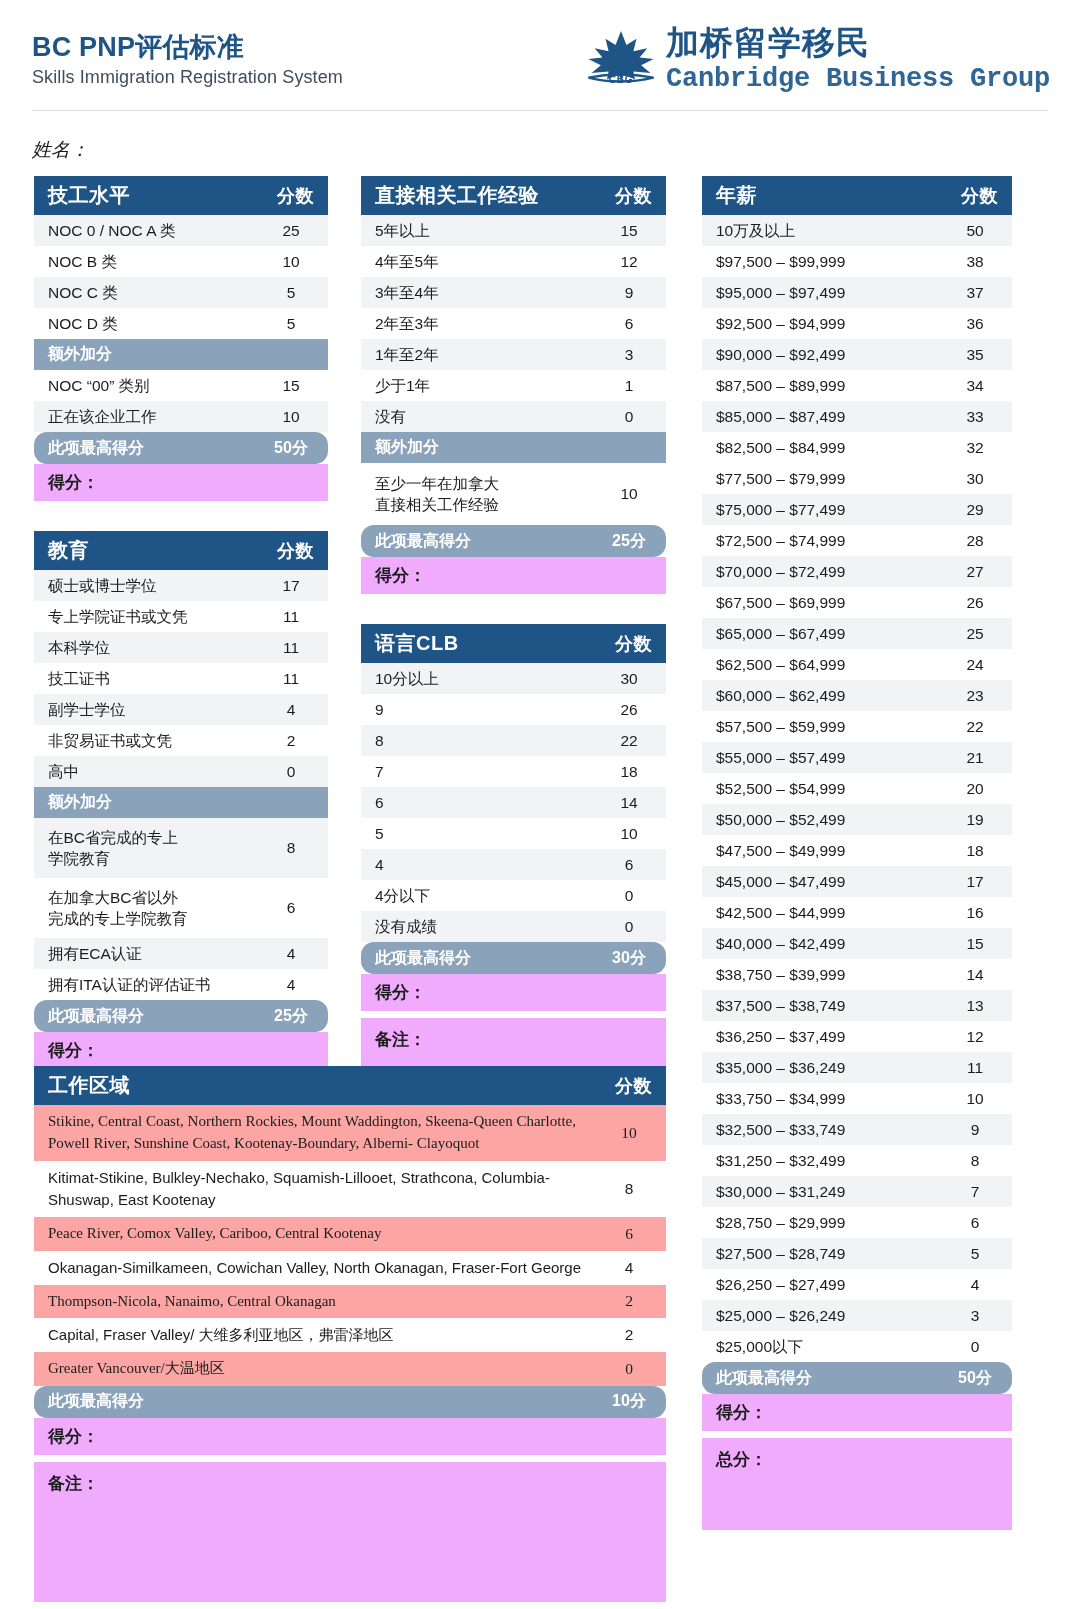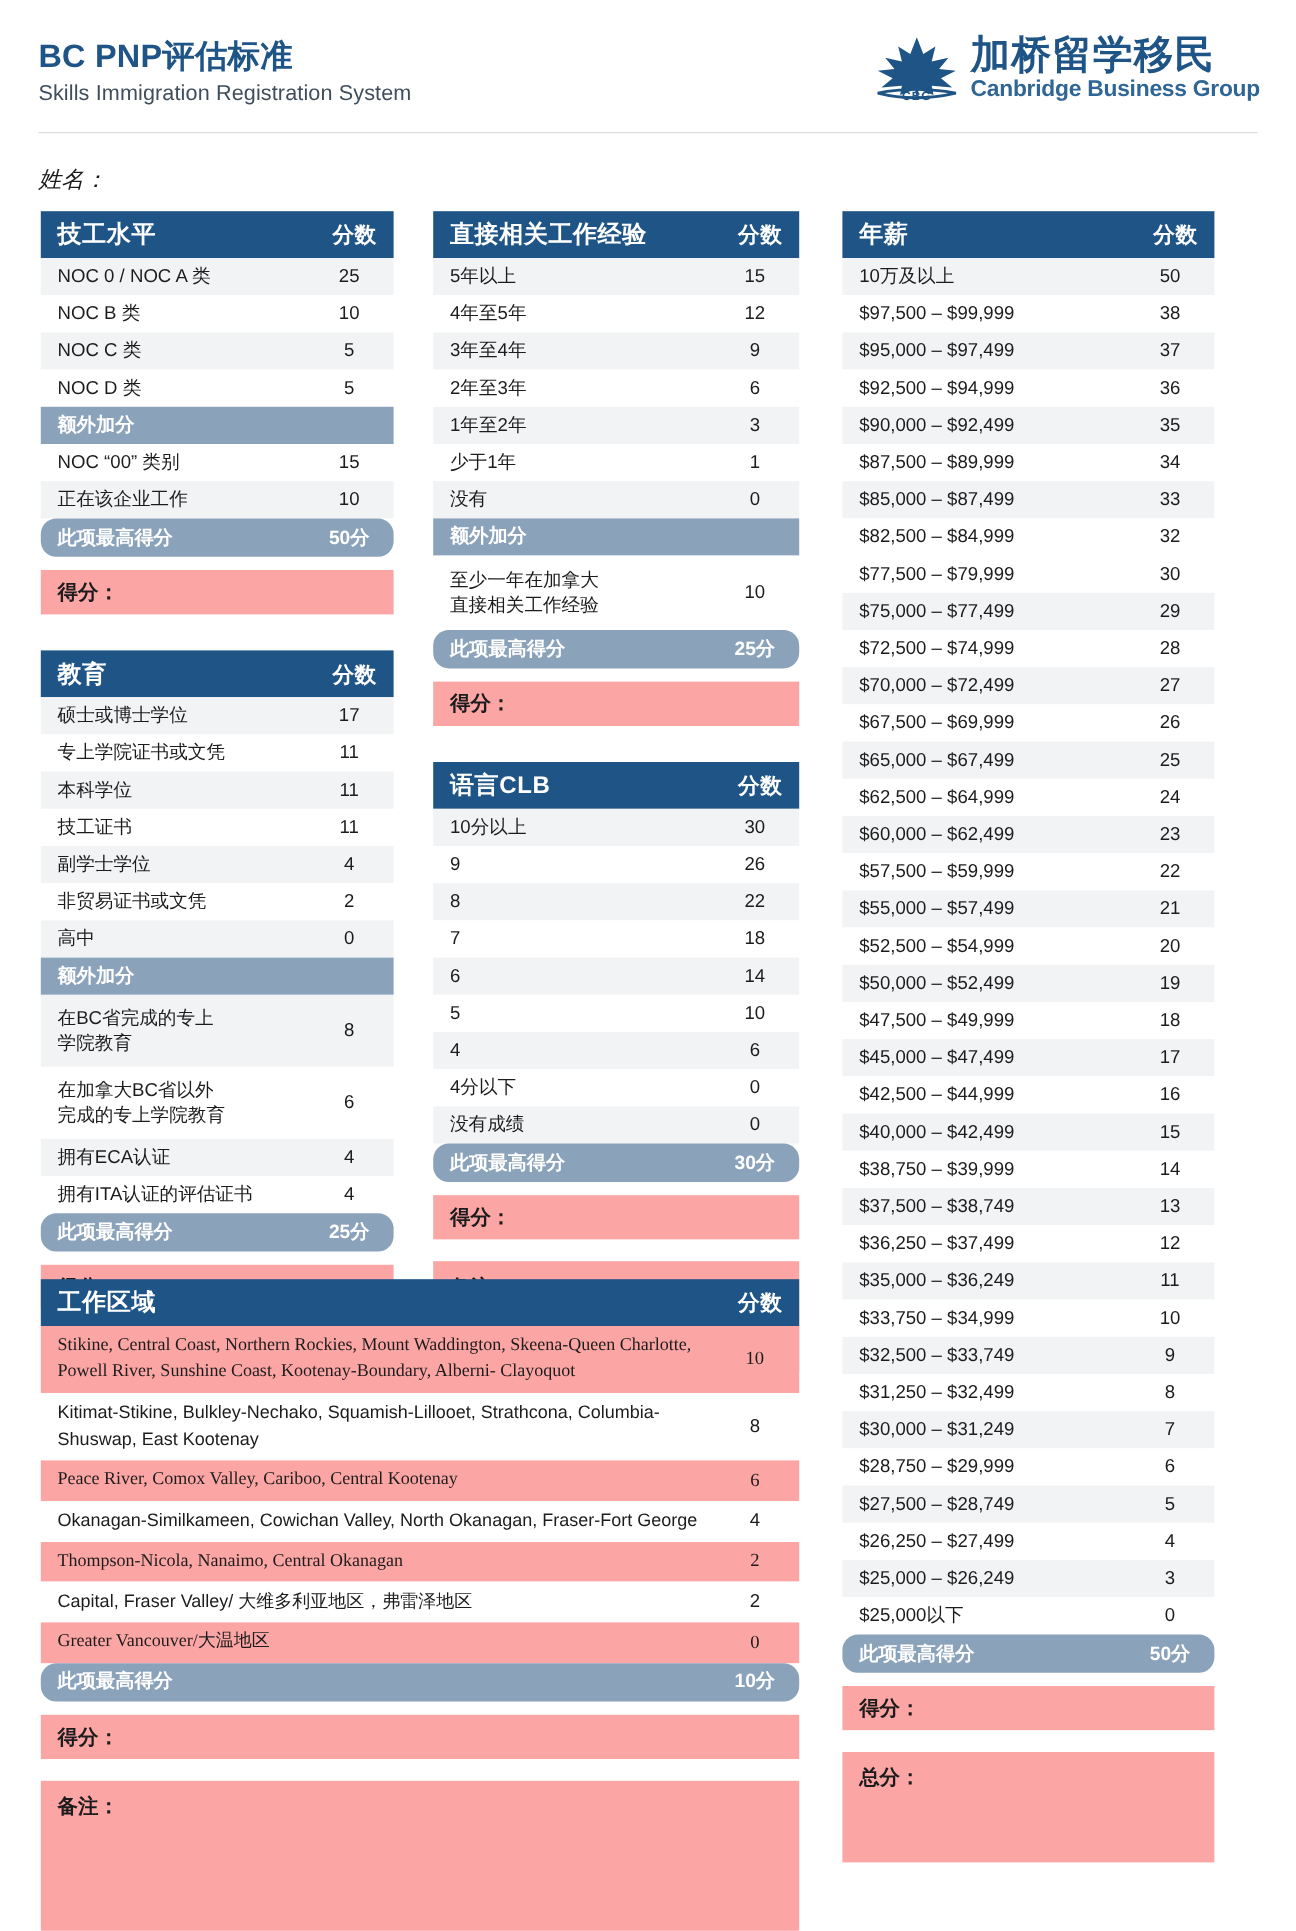--- a/index.html
+++ b/index.html
@@ -55,30 +55,31 @@
     height: 62px;
     position: relative;
     margin-right: 6px;
     flex: none;
   }
   .logo-text-wrap {
     display: flex;
     flex-direction: column;
     justify-content: flex-start;
     padding-top: 1px;
+    font-family: Liberation Mono, monospace;
   }
   .logo-cn {
     font-size: 33px;
     font-weight: bold;
     color: #1f5486;
     line-height: 1.04;
     letter-spacing: 1px;
   }
   .logo-en {
-    font-size: 19px;
+    font-size: 27px;
     font-weight: bold;
     color: #2f6695;
     line-height: 1.15;
     margin-top: 1px;
     letter-spacing: -0.2px;
   }
   .hr-line {
     position: absolute;
     left: 32px;
     top: 110px;
@@ -180,30 +181,29 @@
     font-weight: bold;
     border-radius: 13px;
   }
   .maxrow .mx-val {
     flex: 0 0 46px;
     text-align: center;
     font-size: 16px;
     font-weight: bold;
   }
   .fillrow {
-    background: #fca5a5;
+    background: #f0abfc;
     display: flex;
     align-items: center;
     height: 37px;
     padding: 0 14px;
     box-sizing: border-box;
     font-size: 17px;
     font-weight: bold;
     color: #1c1c1c;
-    margin-top: 11px;
   }
   .fillrow.xtall { height: 92px; align-items: flex-start; padding-top: 10px; }
   .fillrow.xxtall { height: 140px; align-items: flex-start; padding-top: 10px; }
   .gap { height: 7px; background: #ffffff; }
   .blockgap { height: 30px; }
 
   
   .wrow {
     display: flex;
     align-items: center;

